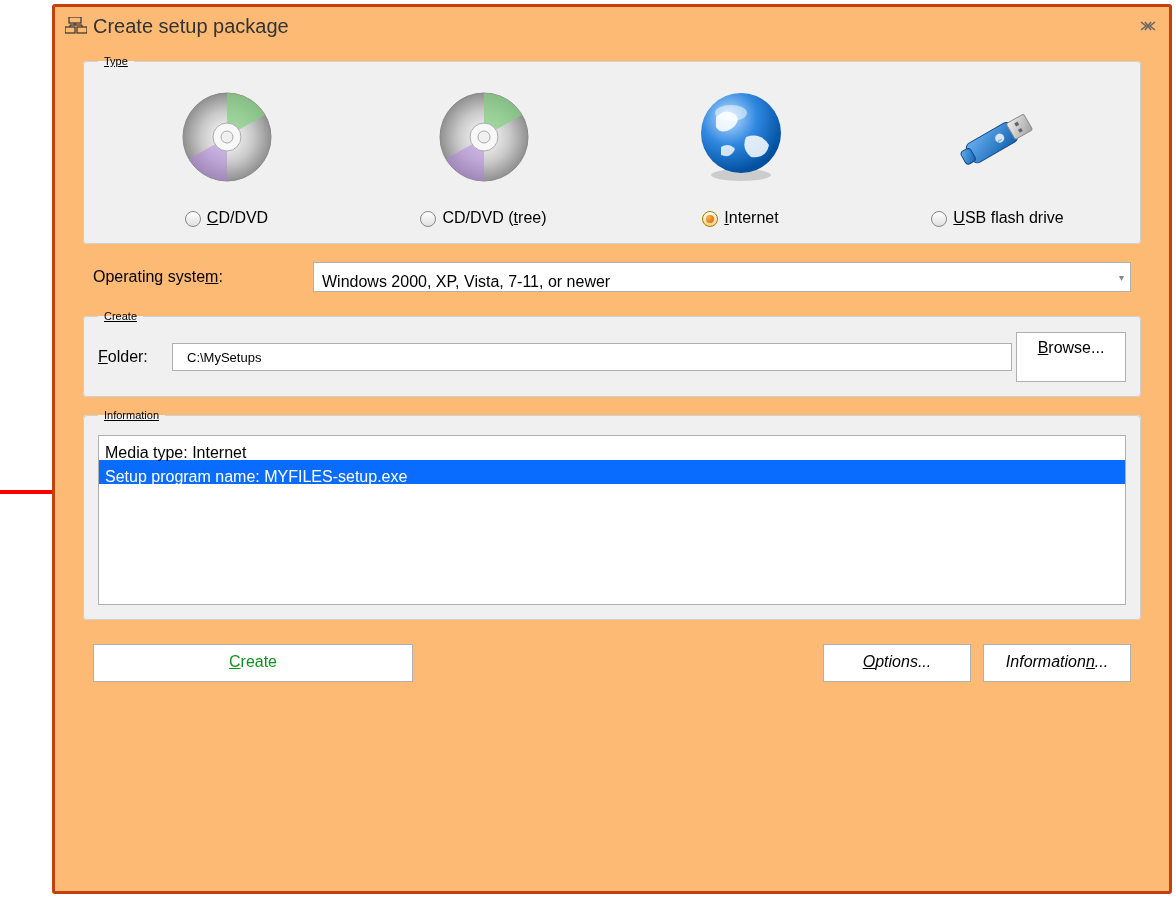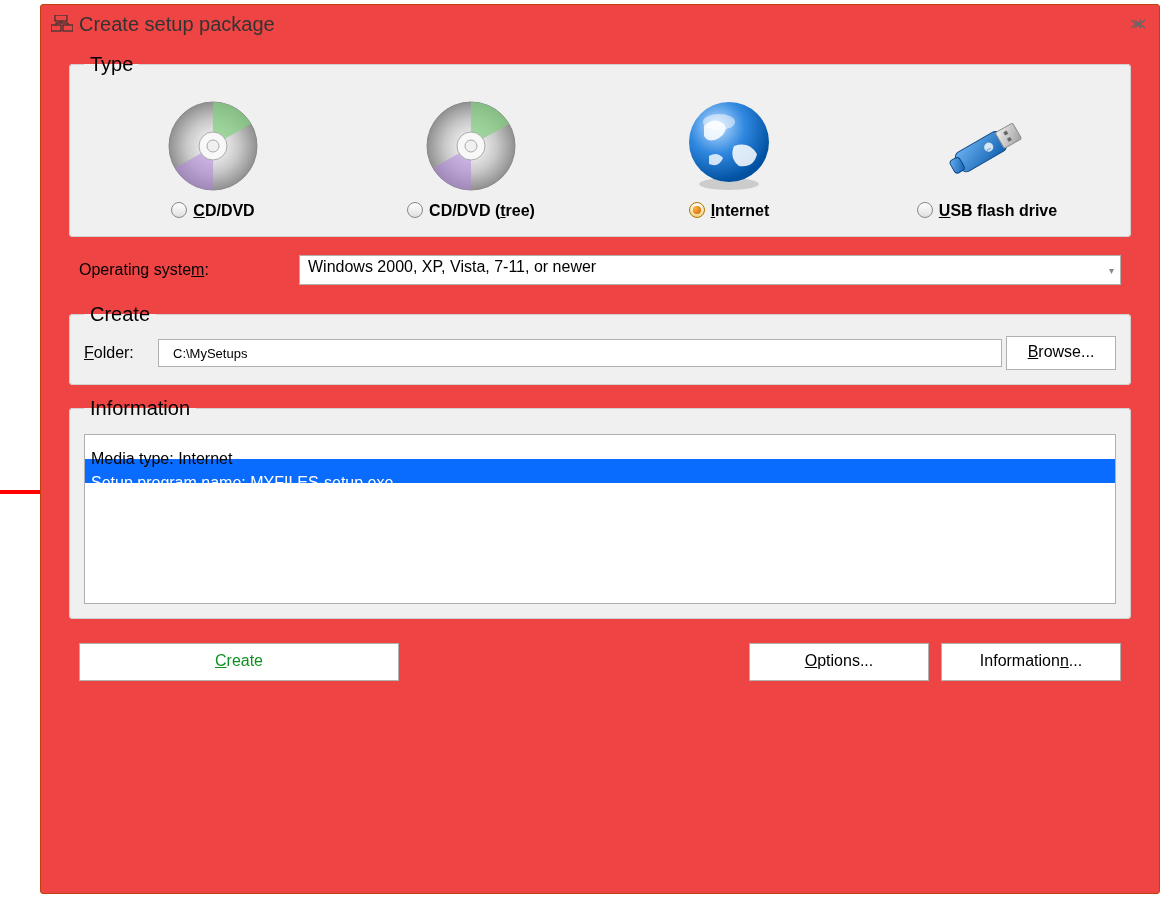--- a/index.html
+++ b/index.html
@@ -9,26 +9,26 @@
     background: #fff;
     font-family: "Segoe UI", Tahoma, Arial, sans-serif;
     font-size: 16px;
     color: #000;
     width: 1176px;
     height: 900px;
     position: relative;
   }
   .dialog {
     position: absolute;
-    left: 40px;
+    left: 52px;
     top: 4px;
     width: 1120px;
     height: 890px;
-    background: #ef4444;
-    border: 1px solid #c2410c;
+    background: #fdba74;
+    border: 3px solid #c2410c;
     border-radius: 3px;
   }
   .titlebar {
     display: flex;
     align-items: center;
     padding: 6px 10px 2px 10px;
     height: 34px;
   }
   .titlebar .title {
     font-size: 20px;
@@ -48,43 +48,43 @@
   fieldset {
     border: 1px solid #d0d0d0;
     border-radius: 4px;
     margin: 0 0 12px 0;
     padding: 10px 14px 14px 14px;
     background: #f0f0f0;
   }
   fieldset legend {
     padding: 0 6px;
     color: #000;
-    font-size: 20px;
+    font-size: 11px;
+    text-decoration: underline;
   }
   .type-options {
     display: flex;
     justify-content: space-around;
     align-items: flex-end;
     padding: 10px 0 2px 0;
   }
   .type-item {
     display: flex;
     flex-direction: column;
     align-items: center;
     width: 220px;
     cursor: pointer;
   }
   .type-item .icon {
     width: 100px; height: 100px;
     display: flex; align-items: center; justify-content: center;
   }
   .type-item .radio-row {
-    display: flex; align-items: flex-start;
-    margin-top: 6px;
-    font-weight: bold;
+    display: flex; align-items: flex-end;
+    margin-top: 22px;
   }
   .radio-outer {
     width: 16px; height: 16px; border-radius: 50%;
     border: 1px solid #888;
     background: linear-gradient(#fff,#e0e0e0);
     display: flex; align-items: center; justify-content: center;
     margin-right: 6px;
     flex-shrink: 0;
   }
   .radio-outer.selected {
@@ -109,21 +109,21 @@
   }
   .os-row label {
     width: 220px;
   }
   .os-row label .u { text-decoration: underline; }
   .os-select {
     flex: 1;
     height: 30px;
     border: 1px solid #b0b0b0;
     background: #fff;
-    padding: 2px 24px 2px 8px;
+    padding: 10px 24px 2px 8px;
     font-size: 16px;
     position: relative;
     cursor: pointer;
   }
   .os-select .dropdown-arrow {
     position: absolute;
     right: 6px; top: 50%; transform: translateY(-50%);
     color: #888;
     font-size: 10px;
   }
@@ -140,38 +140,38 @@
   .folder-input {
     flex: 1;
     height: 28px;
     border: 1px solid #b0b0b0;
     background: #fff;
     padding: 2px 14px;
     font-size: 13px;
   }
   .browse-btn {
     width: 110px;
-    height: 34px;
+    height: 50px;
     border: 1px solid #b0b0b0;
     background: #fff;
     font-size: 16px;
     cursor: pointer;
     text-align: center;
     line-height: 30px;
   }
   .browse-btn .u { text-decoration: underline; }
 
   .info-box {
     border: 1px solid #b0b0b0;
     background: #fff;
     height: 170px;
     margin-top: 4px;
   }
   .info-line {
-    padding: 12px 6px;
+    padding: 5px 6px;
     height: 24px;
     line-height: 24px;
     font-size: 16px;
   }
   .info-line.selected {
     background: #0a6cff;
     color: #fff;
   }
 
   .button-row {
@@ -184,21 +184,21 @@
     height: 38px;
     border: 1px solid #b0b0b0;
     background: #fff;
     font-size: 16px;
     cursor: pointer;
     padding: 0;
     text-align: center;
     line-height: 34px;
   }
   .btn.create { width: 320px; color: #109020; }
-  .btn.std { width: 180px; }
+  .btn.std { width: 148px; font-style: italic; }
   .btn .u { text-decoration: underline; }
 
   
   .arrow {
     position: absolute;
     left: 0; top: 480px;
     width: 92px; height: 24px;
     pointer-events: none;
   }
 

